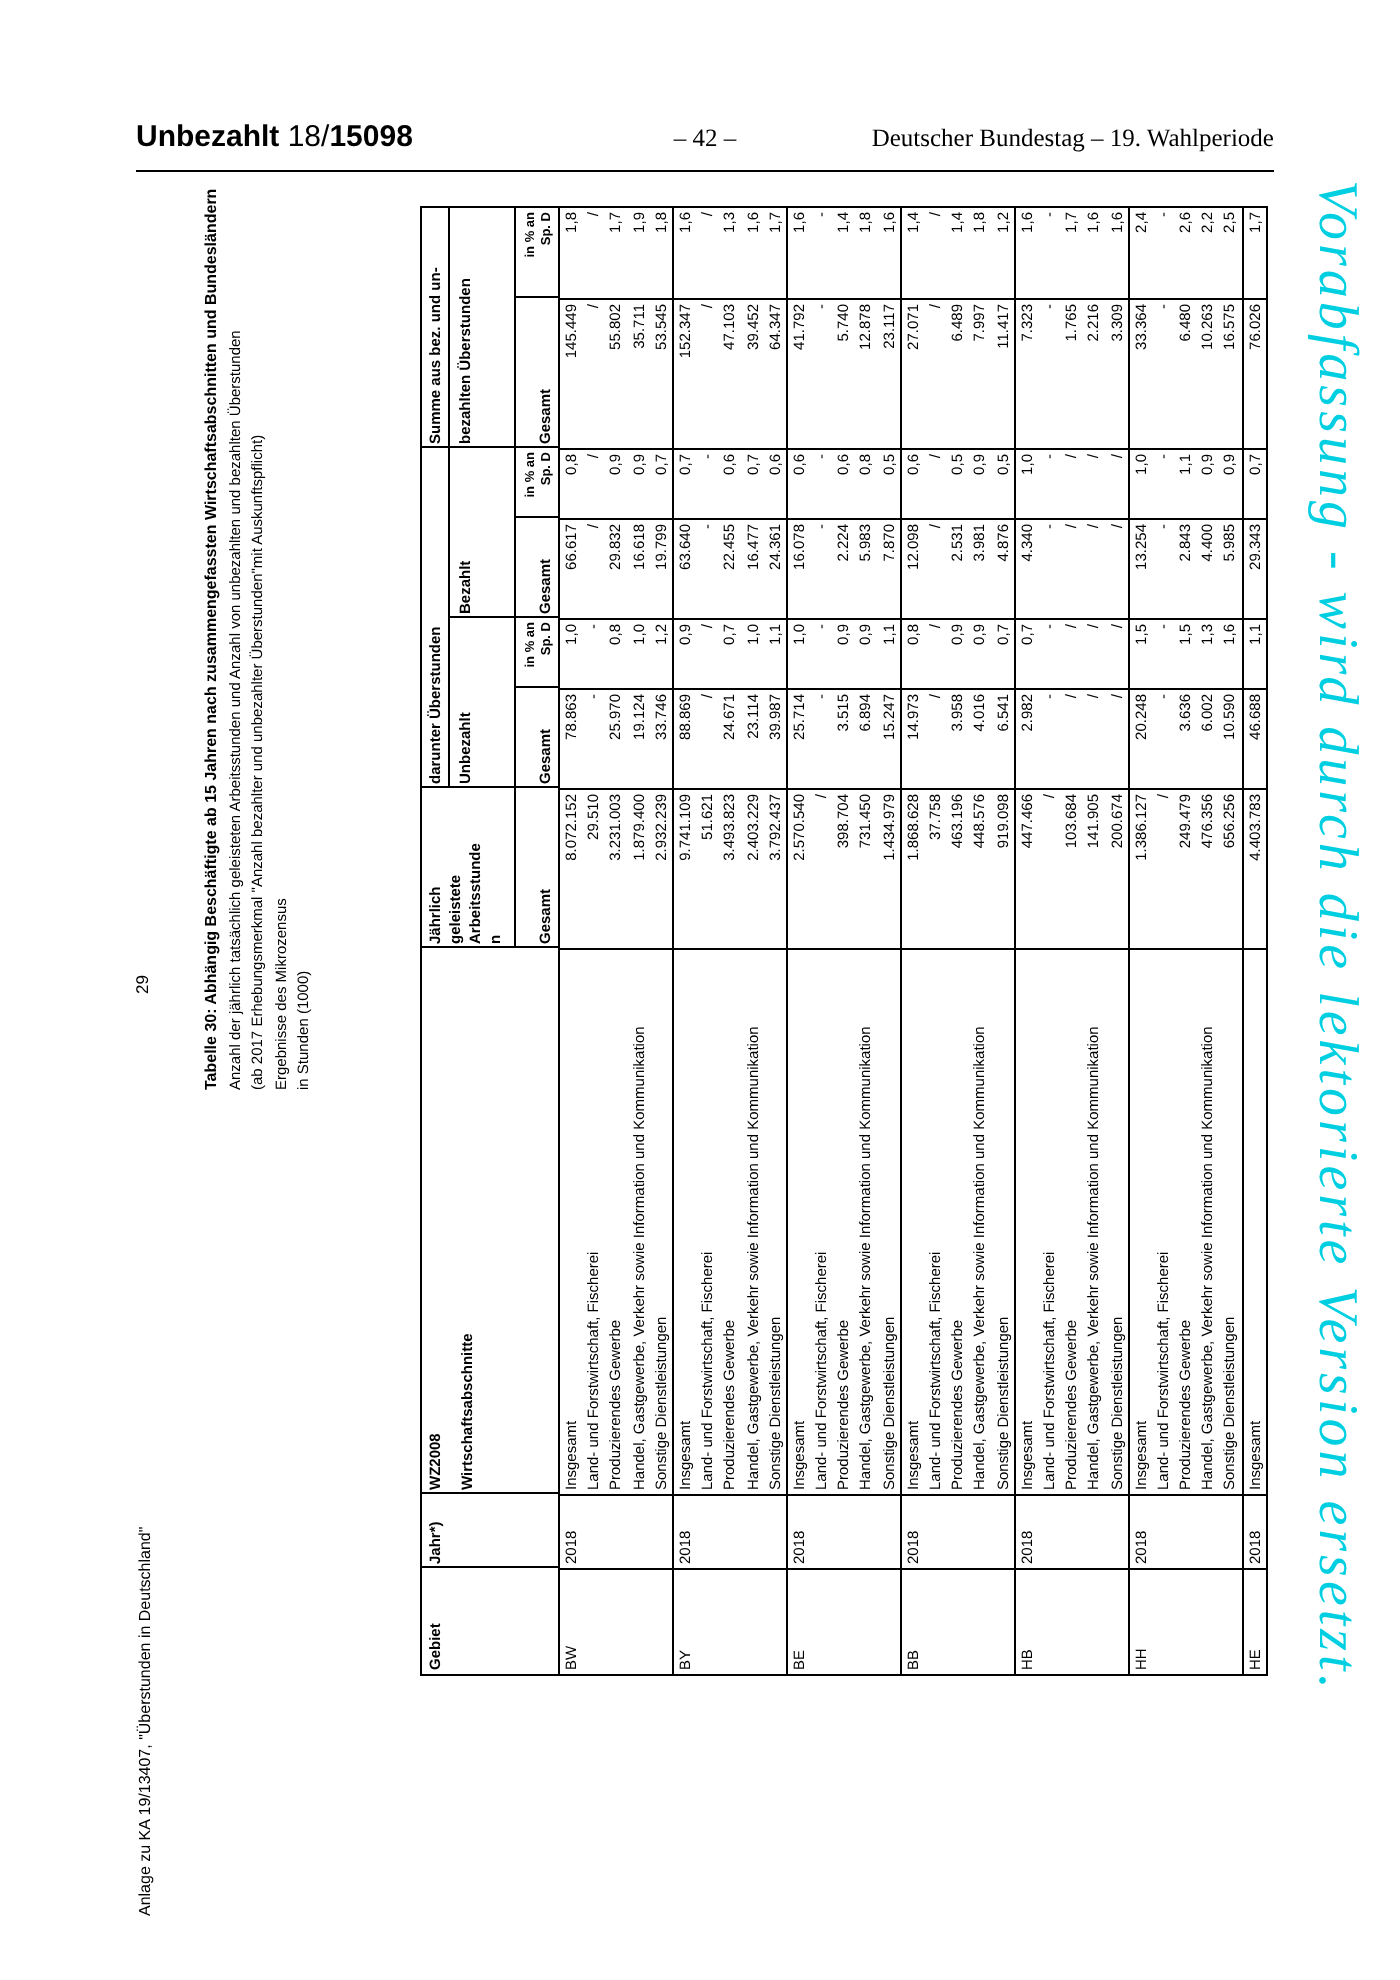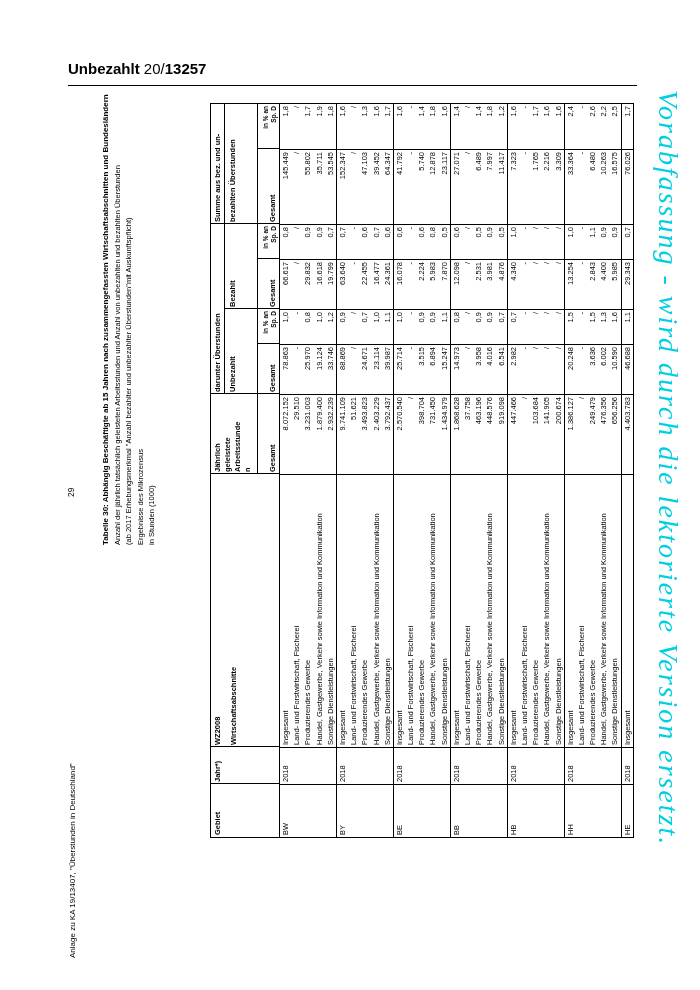--- a/index.html
+++ b/index.html
@@ -51,21 +51,23 @@
   .tcell { box-sizing:border-box; border-right:1px solid #000; padding:0 2px;
            white-space:nowrap; overflow:visible; }
   .tcell:last-child { border-right:none; }
   .tl { text-align:left; }
   .tr { text-align:right; }
 </style>
 </head>
 <body>
 
 <div class="doc-header">
-  <div class="dh-left"><span class="b">Unbezahlt</span>&nbsp;<span>20/</span><span class="b">13257</span></div>
+  <div class="dh-left"><span class="b">Unbezahlt</span>&nbsp;<span>18/</span><span class="b">15098</span></div>
+  <div class="dh-center">– 42 –</div>
+  <div class="dh-right">Deutscher Bundestag – 19. Wahlperiode</div>
 </div>
 <div class="dh-rule"></div>
 
 <div class="v-note">Anlage zu KA 19/13407, "Überstunden in Deutschland"</div>
 <div class="v-num">29</div>
 
 <div class="rot">
   <div class="tbl-title">
     <div class="t1">Tabelle 30: Abhängig Beschäftigte ab 15 Jahren nach zusammengefassten Wirtschaftsabschnitten und Bundesländern</div>
     <div>Anzahl der jährlich tatsächlich geleisteten Arbeitsstunden und Anzahl von unbezahlten und bezahlten Überstunden</div>

